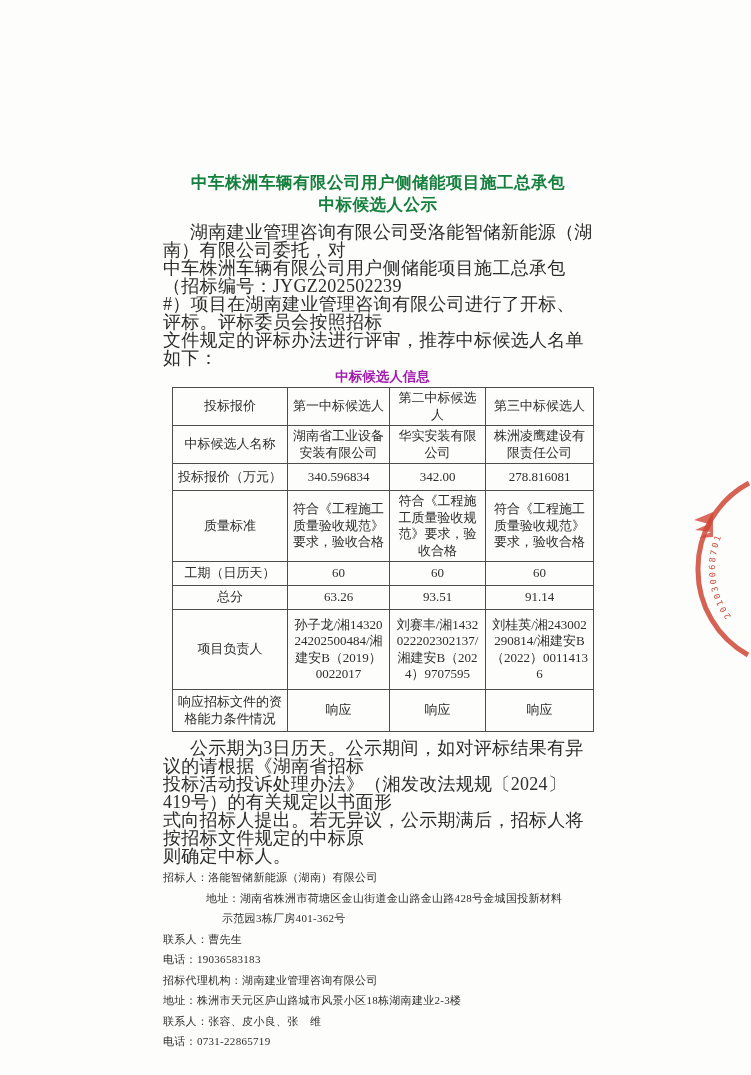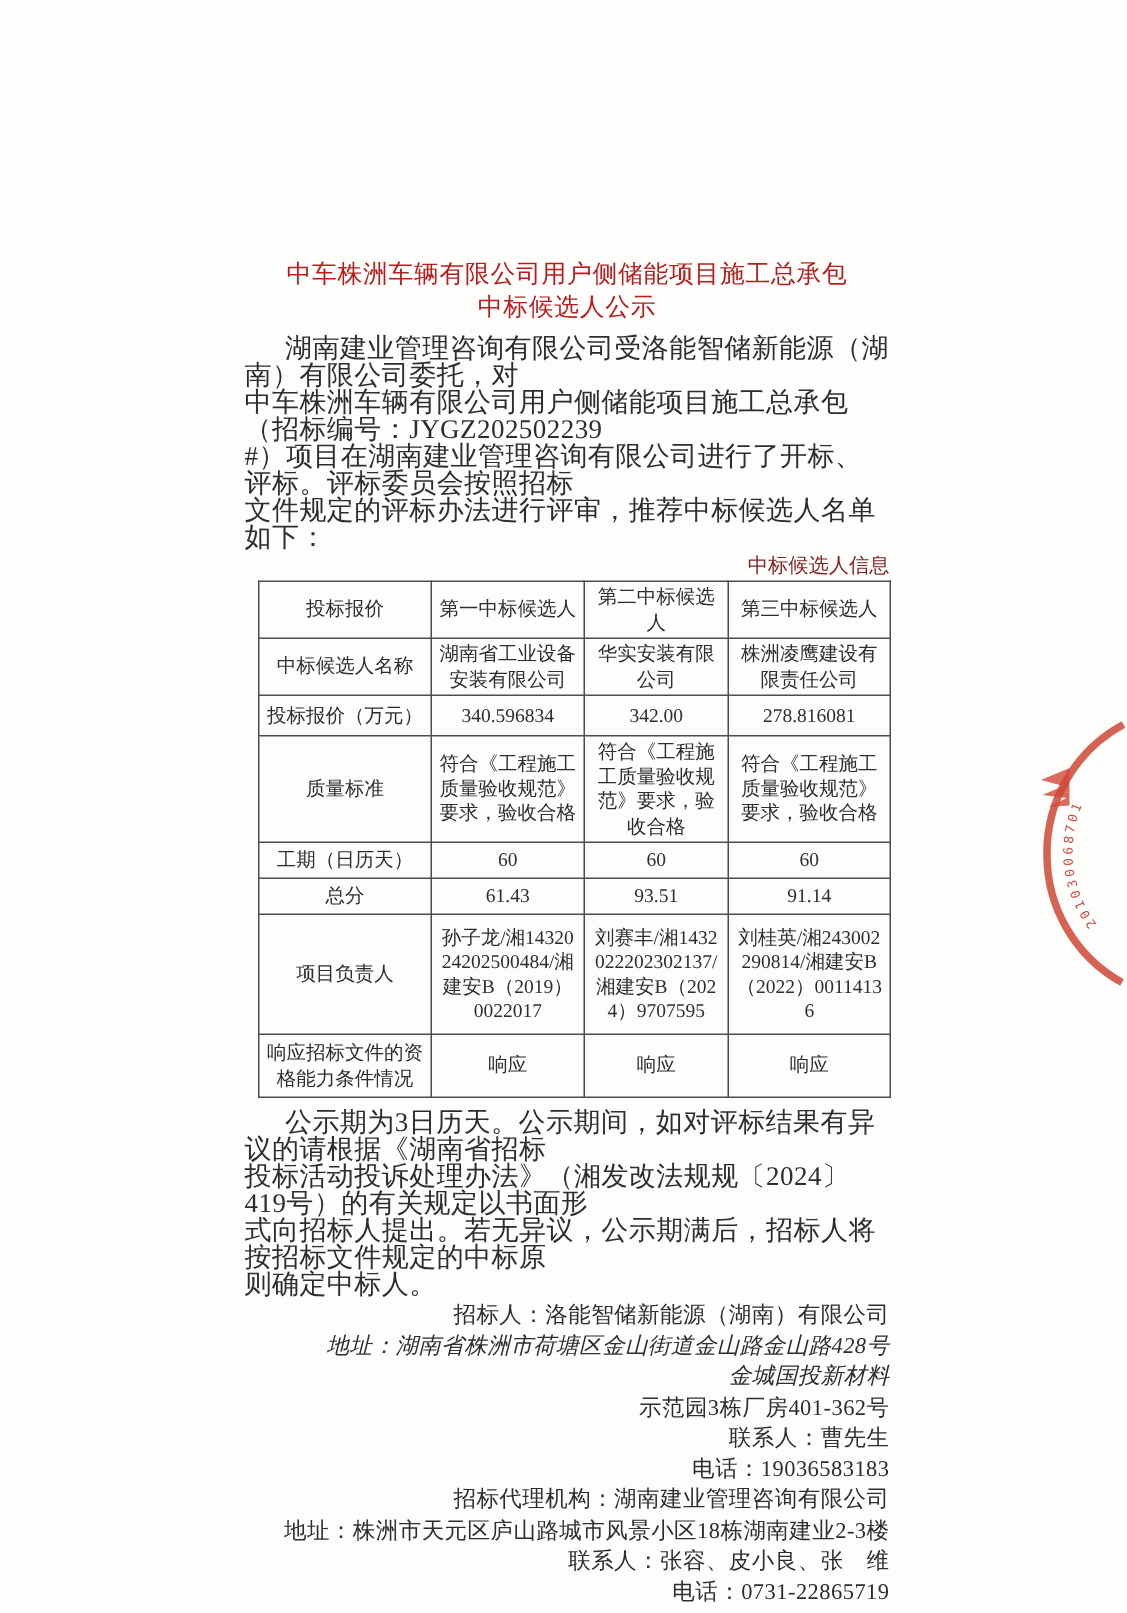--- a/index.html
+++ b/index.html
@@ -7,51 +7,51 @@
   body {
     position:relative;
     background:#fdfdfc;
     font-family:"Liberation Serif","DejaVu Serif",serif;
     color:#2d2d2d;
     overflow:hidden;
   }
   .doc { position:absolute; left:163px; top:172px; width:430px; }
 
   .title-line {
-    font-weight:400; font-size:16.5px; line-height:22px;
-    text-align:center; letter-spacing:.5px; color:#b91c1c;
+    font-weight:700; font-size:16.5px; line-height:22px;
+    text-align:center; letter-spacing:.5px; color:#15803d;
   }
 
   .para { margin-top:7px; }
   .t-line { font-size:18px; line-height:18px; letter-spacing:.3px; }
   .ind2 { text-indent:27px; }
 
   .tbl-caption {
     width:421px; margin:2px 0 0 9px;
-    text-align:right; font-weight:400; font-size:13.5px; line-height:16px;
-    color:#7f1d1d;
+    text-align:center; font-weight:700; font-size:13.5px; line-height:16px;
+    color:#a21caf;
   }
 
   table.bid {
     border-collapse:collapse; table-layout:fixed;
     width:421px; margin:2px 0 0 9px;
   }
   table.bid th, table.bid td {
     border:1px solid #4d4d4d;
     font-weight:400; font-size:13px; line-height:16.5px;
     text-align:center; vertical-align:middle;
     padding:2px 4px; word-break:break-all;
     color:#2d2d2d;
   }
   tr.r1{height:36px} tr.r2{height:38px} tr.r3{height:27px} tr.r4{height:48px}
   tr.r5{height:24px} tr.r6{height:24px} tr.r7{height:80px} tr.r8{height:42px}
 
   .contacts { margin-top:2px; }
-  .c-line { font-size:15px; line-height:20.5px; letter-spacing:.3px;text-align:right; }
-  .ind-a { padding-left:43px;font-style:italic; }
+  .c-line { font-size:11px; line-height:20.5px; letter-spacing:.3px; }
+  .ind-a { padding-left:43px; }
   .ind-b { padding-left:59px; }
 
   .seal { position:absolute; left:680px; top:479px; }
 </style>
 </head>
 <body>
 
 <div class="doc">
 
   <div class="title-line">中车株洲车辆有限公司用户侧储能项目施工总承包</div>
@@ -99,21 +99,21 @@
         <td>符合《工程施工质量验收规范》要求，验收合格</td>
       </tr>
       <tr class="r5">
         <th>工期（日历天）</th>
         <td>60</td>
         <td>60</td>
         <td>60</td>
       </tr>
       <tr class="r6">
         <th>总分</th>
-        <td>61.43</td>
+        <td>63.26</td>
         <td>93.51</td>
         <td>91.14</td>
       </tr>
       <tr class="r7">
         <th>项目负责人</th>
         <td>孙子龙/湘1432024202500484/湘建安B（2019）0022017</td>
         <td>刘赛丰/湘1432022202302137/湘建安B（2024）9707595</td>
         <td>刘桂英/湘243002290814/湘建安B（2022）00114136</td>
       </tr>
       <tr class="r8">

